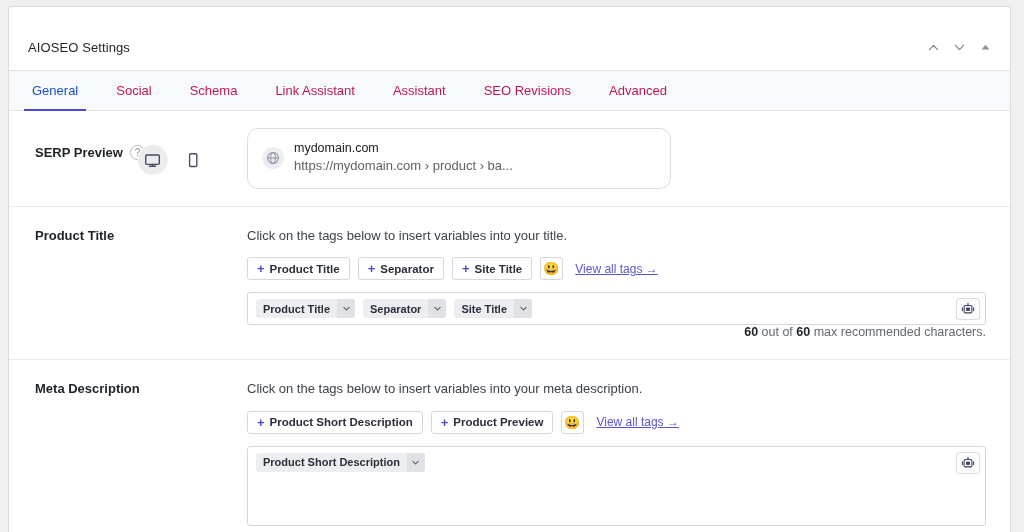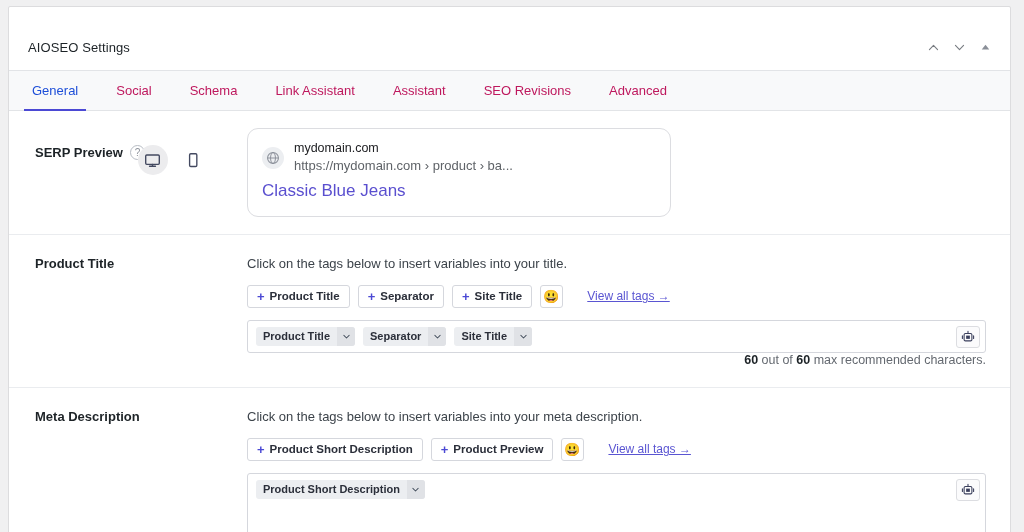--- a/index.html
+++ b/index.html
@@ -230,21 +230,21 @@
     cursor: pointer;
     font-size: 13px;
     line-height: 1;
     padding: 0;
   }
   .view-all {
     font-size: 12px;
     color: #5a55d2;
     text-decoration: underline;
     cursor: pointer;
-    margin-left: 16px;
+    margin-left: 4px;
     white-space: nowrap;
   }
 
   
   .field {
     position: relative;
     margin-top: 12px;
     border: 1px solid #d5d7dd;
     border-radius: 3px;
     background: #fff;
@@ -382,21 +382,20 @@
                   <circle cx="8" cy="8" r="6.2" stroke="#8a8f99" stroke-width="1.2"></circle>
                   <ellipse cx="8" cy="8" rx="2.8" ry="6.2" stroke="#8a8f99" stroke-width="1.1"></ellipse>
                   <path d="M2 8h12" stroke="#8a8f99" stroke-width="1.1"></path>
                 </svg>
               </span>
               <div>
                 <div class="serp-domain">mydomain.com</div>
                 <div class="serp-url">https://mydomain.com › product › ba...</div>
               </div>
             </div>
-            <div class="serp-title">Classic Blue Jeans</div>
           </div>
         </div>
       </div>
 
       <div class="row">
         <div class="row-label">Product Title</div>
         <div class="row-content">
           <div class="helper-text">Click on the tags below to insert variables into your title.</div>
 
           <div class="tag-row">

